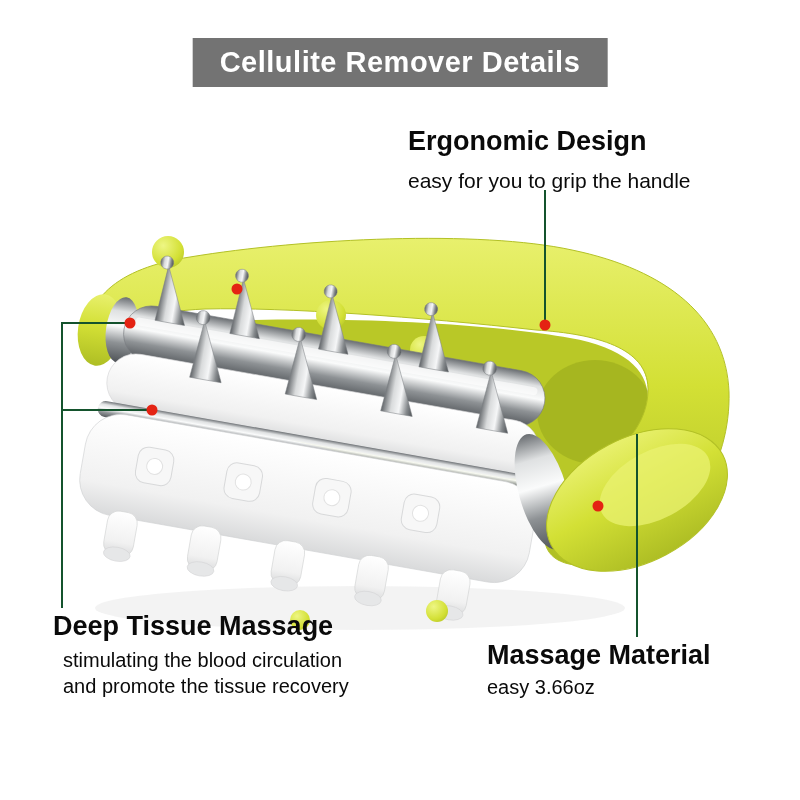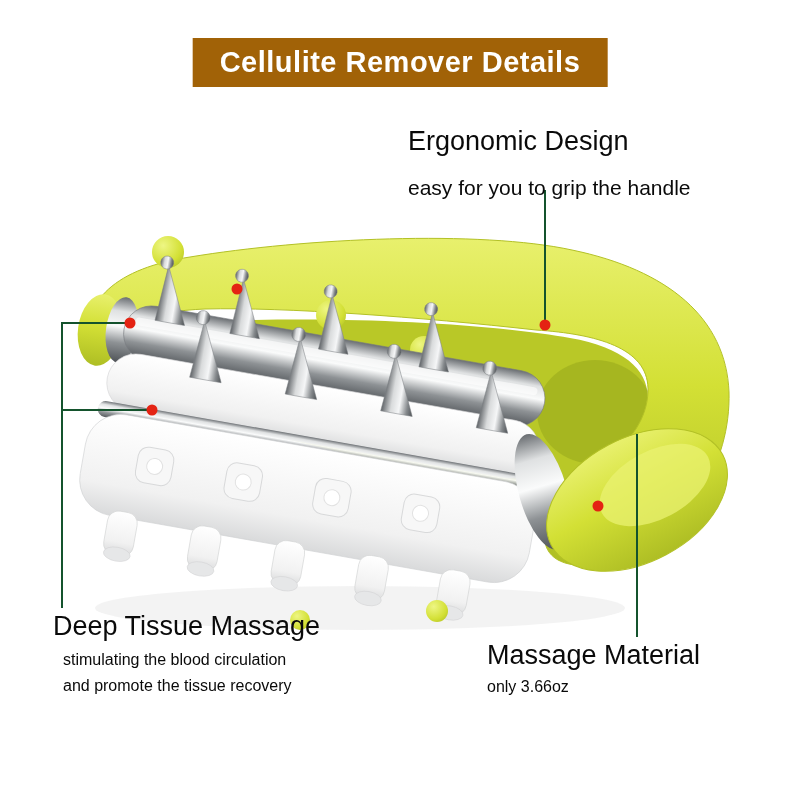--- a/index.html
+++ b/index.html
@@ -8,32 +8,32 @@
     background:#ffffff;
     position:relative;
     overflow:hidden;
     font-family:"Liberation Sans", sans-serif;
     color:#0a0a0a;
   }
   .stage-svg { position:absolute; left:0; top:0; width:800px; height:800px; }
 
   .banner {
     position:absolute; top:38px; left:50%; transform:translateX(-50%);
-    background:#a16207; color:#ffffff;
+    background:#737373; color:#ffffff;
     font-size:29px; font-weight:700;
     padding:8px 27px; white-space:nowrap;
     letter-spacing:0.5px;
   }
 
   .callout { position:absolute; }
-  .callout-title { font-weight:400; font-size:27px; line-height:31px; }
-  .callout-desc  { font-size:16px; font-weight:500; line-height:26px; }
+  .callout-title { font-weight:700; font-size:27px; line-height:31px; }
+  .callout-desc  { font-size:20px; font-weight:500; line-height:26px; }
 
   #callout-ergonomic { left:408px; top:126px; }
-  #callout-ergonomic .callout-desc { margin-top:18px; font-size:21px; }
+  #callout-ergonomic .callout-desc { margin-top:11px; font-size:21px; }
 
   #callout-deep-tissue { left:53px; top:611px; }
   #callout-deep-tissue .callout-desc { margin-left:10px; margin-top:5px; }
 
   #callout-plastic { left:487px; top:640px; }
   #callout-plastic .callout-desc { margin-top:3px; font-weight:400; }
 </style>
 </head>
 <body>
 
@@ -182,14 +182,14 @@
 <div class="callout" id="callout-deep-tissue">
   <div class="callout-title">Deep Tissue Massage</div>
   <div class="callout-desc">
     <div>stimulating the blood circulation</div>
     <div>and promote the tissue recovery</div>
   </div>
 </div>
 
 <div class="callout" id="callout-plastic">
   <div class="callout-title">Massage Material</div>
-  <div class="callout-desc">only 3.66oz</div>
+  <div class="callout-desc">easy 3.66oz</div>
 </div>
 
 </body></html>

